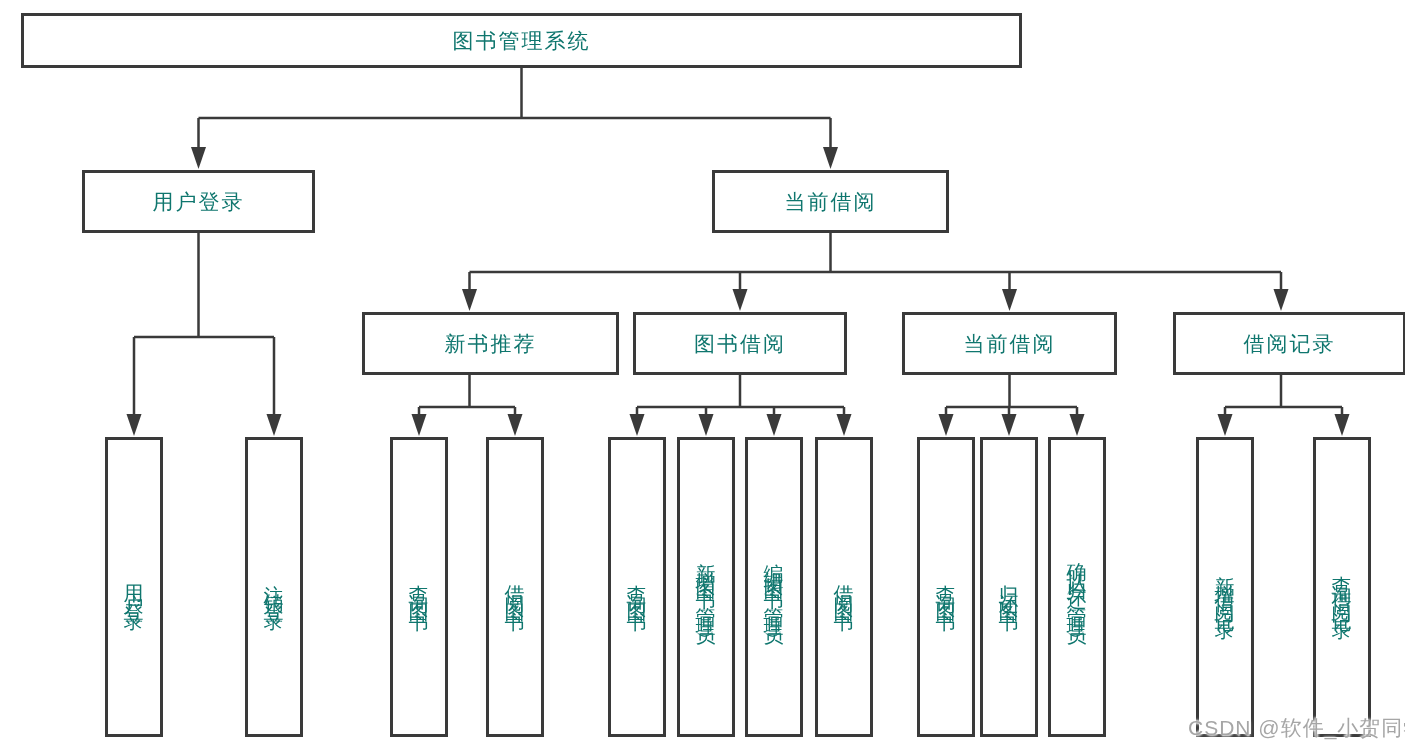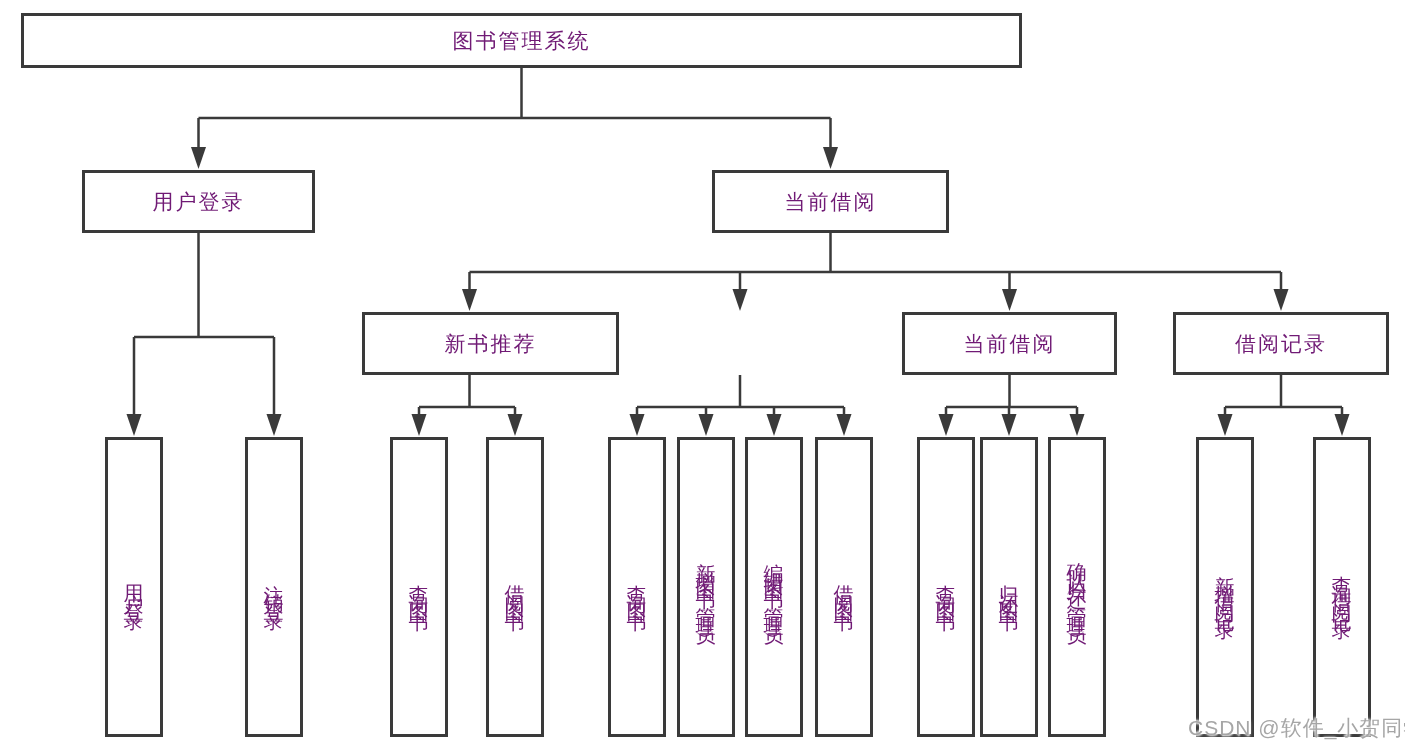--- a/index.html
+++ b/index.html
@@ -20,21 +20,21 @@
     left: 0;
     top: 0;
     width: 1405px;
     height: 747px;
   }
   .box {
     position: absolute;
     box-sizing: border-box;
     border: 3px solid #3a3a3a;
     background: #ffffff;
-    color: #701a75;
+    color: #0f766e;
     display: flex;
     align-items: center;
     justify-content: center;
     text-align: center;
   }
   .hbox {
     height: 63px;
     font-size: 21px;
     letter-spacing: 2px;
     white-space: nowrap;
@@ -102,22 +102,23 @@
       <polygon points="1334.5,414 1349.5,414 1342,436"></polygon>
     </g>
   </svg>
 
   <div class="box hbox rootbox" style="left:21px; top:13px; width:1001px;">图书管理系统</div>
 
   <div class="box hbox" style="left:82px; top:170px; width:233px;">用户登录</div>
   <div class="box hbox" style="left:712px; top:170px; width:237px;">当前借阅</div>
 
   <div class="box hbox" style="left:362px; top:312px; width:257px;">新书推荐</div>
+  <div class="box hbox" style="left:633px; top:312px; width:214px;">图书借阅</div>
   <div class="box hbox" style="left:902px; top:312px; width:215px;">当前借阅</div>
-  <div class="box hbox" style="left:1173px; top:312px; width:216px;">借阅记录</div>
+  <div class="box hbox" style="left:1173px; top:312px; width:233px;">借阅记录</div>
 
   <div class="box vbox" style="left:105px;">用户登录</div>
   <div class="box vbox" style="left:245px;">注销登录</div>
 
   <div class="box vbox" style="left:390px;">查询图书</div>
   <div class="box vbox" style="left:486px;">借阅图书</div>
 
   <div class="box vbox" style="left:608px;">查询图书</div>
   <div class="box vbox" style="left:677px;">新增图书（管理员）</div>
   <div class="box vbox" style="left:745px;">编辑图书（管理员）</div>

